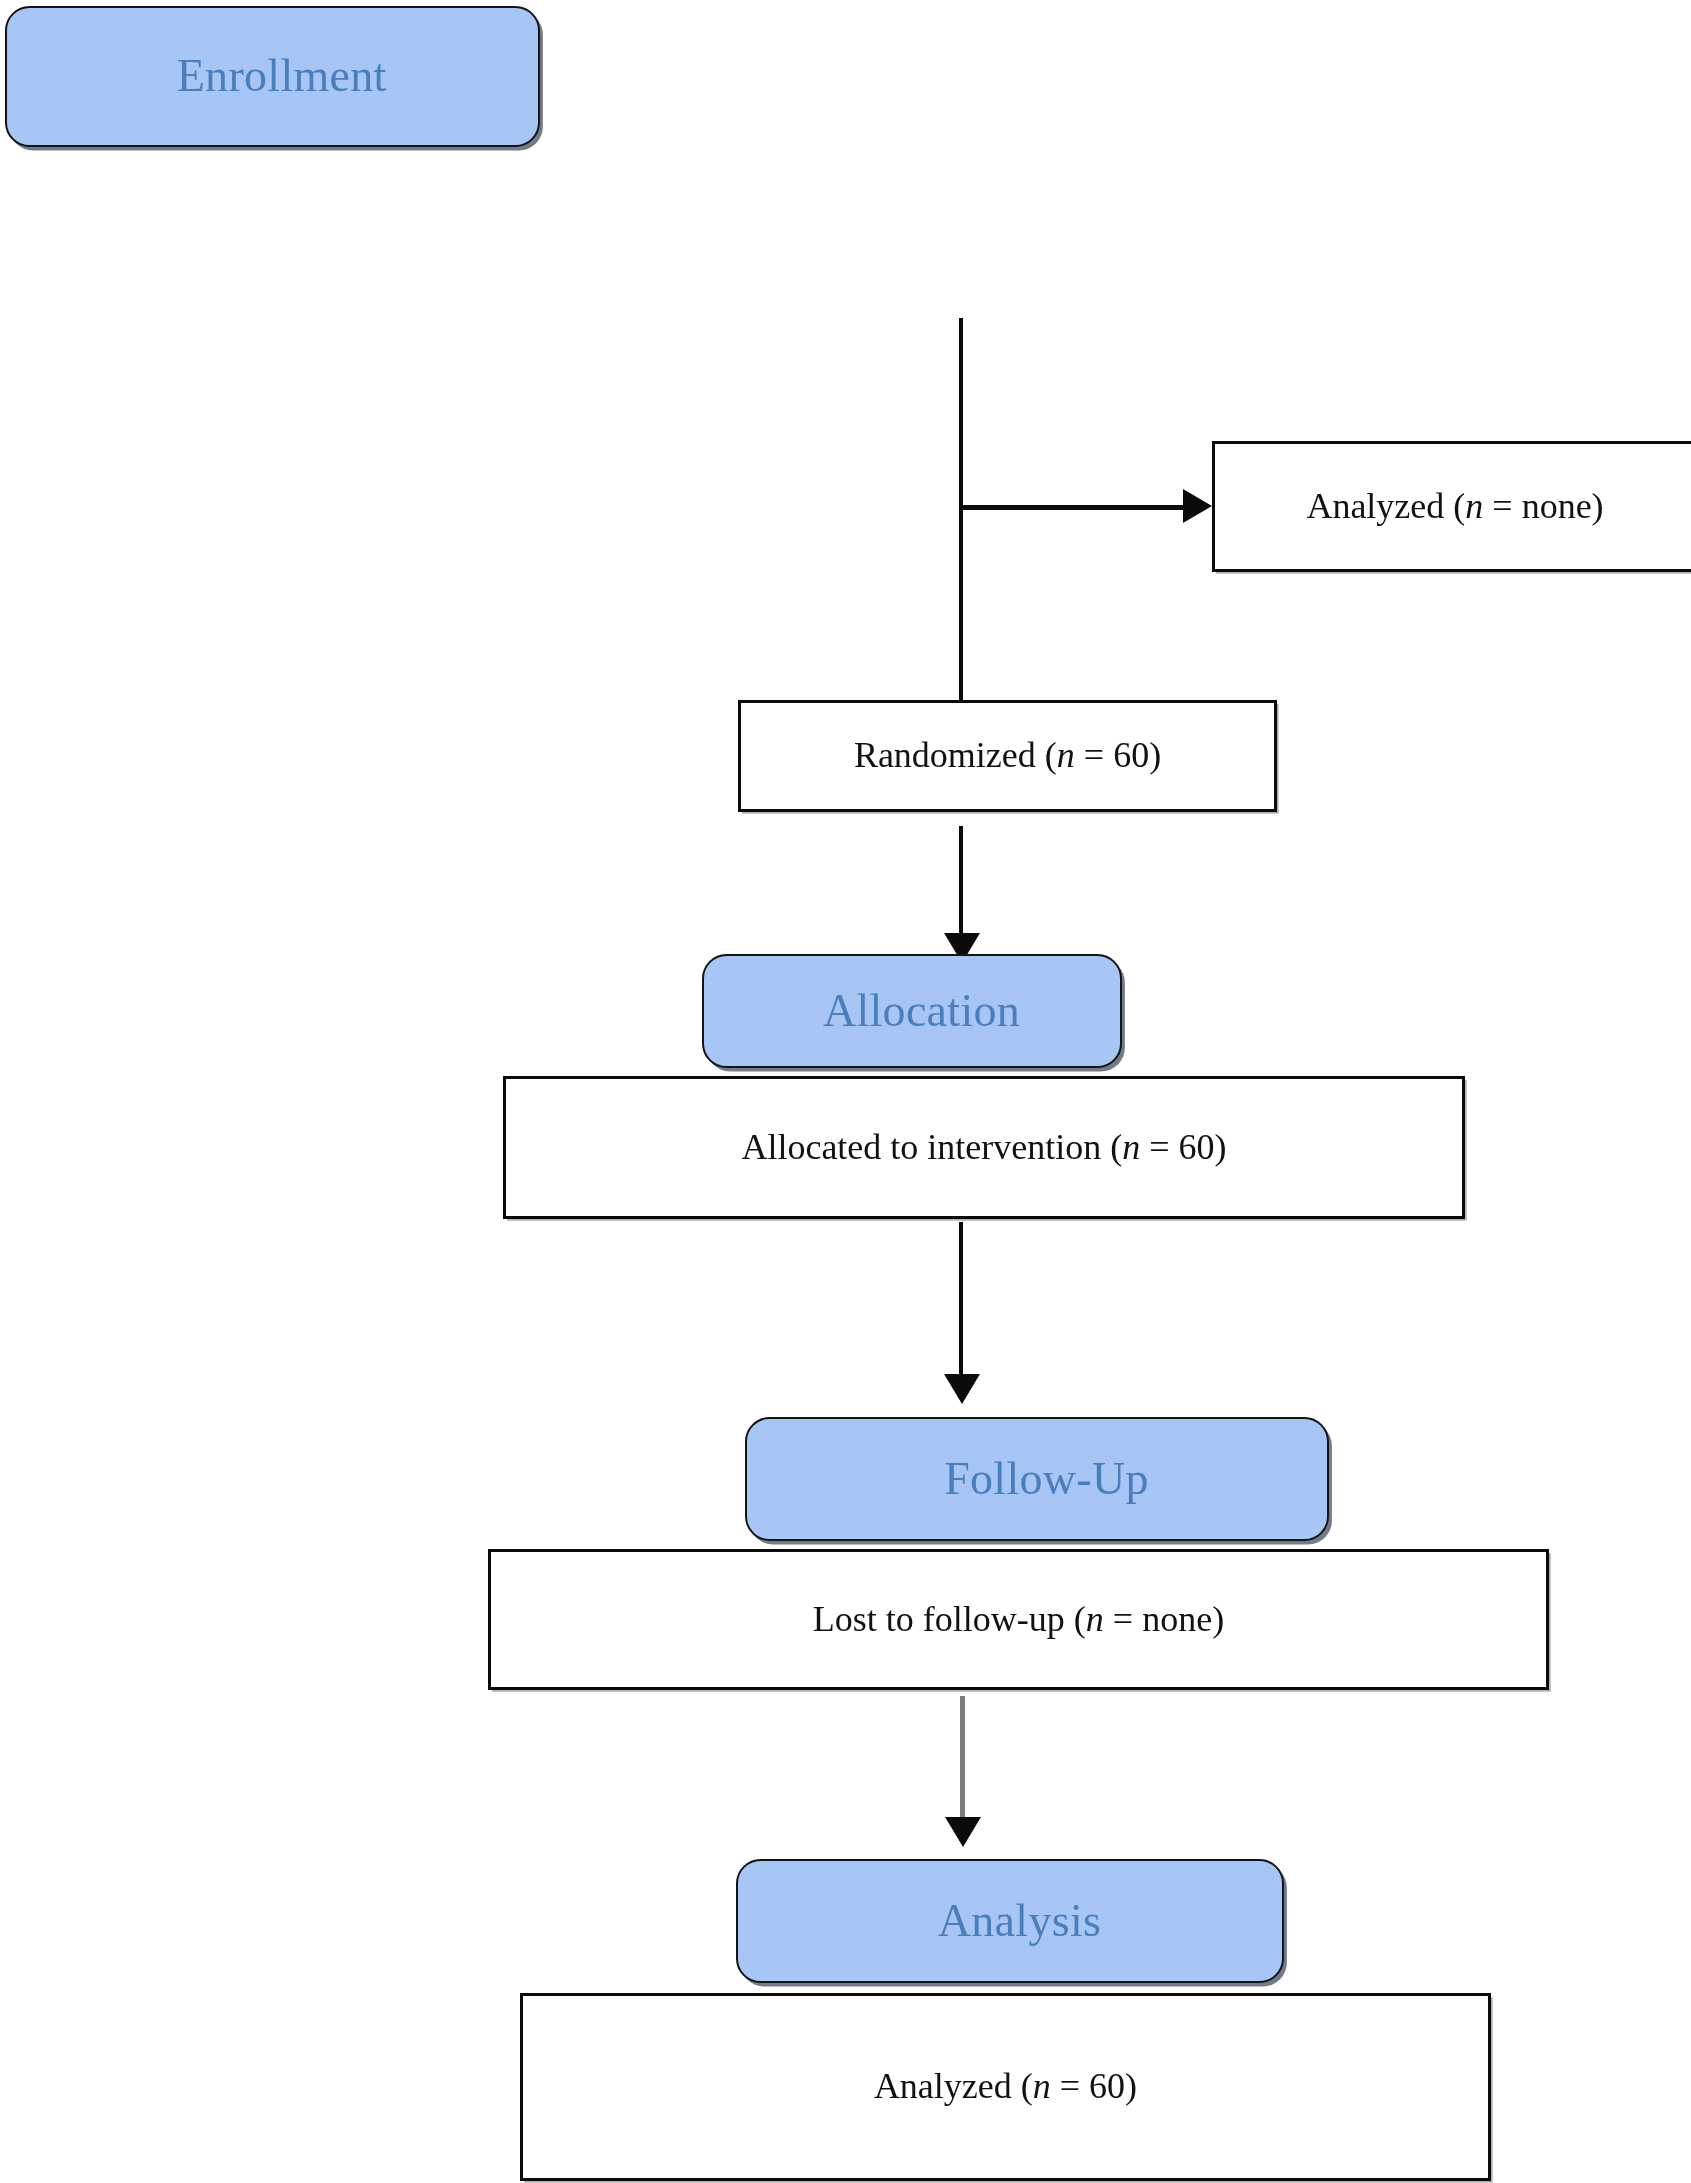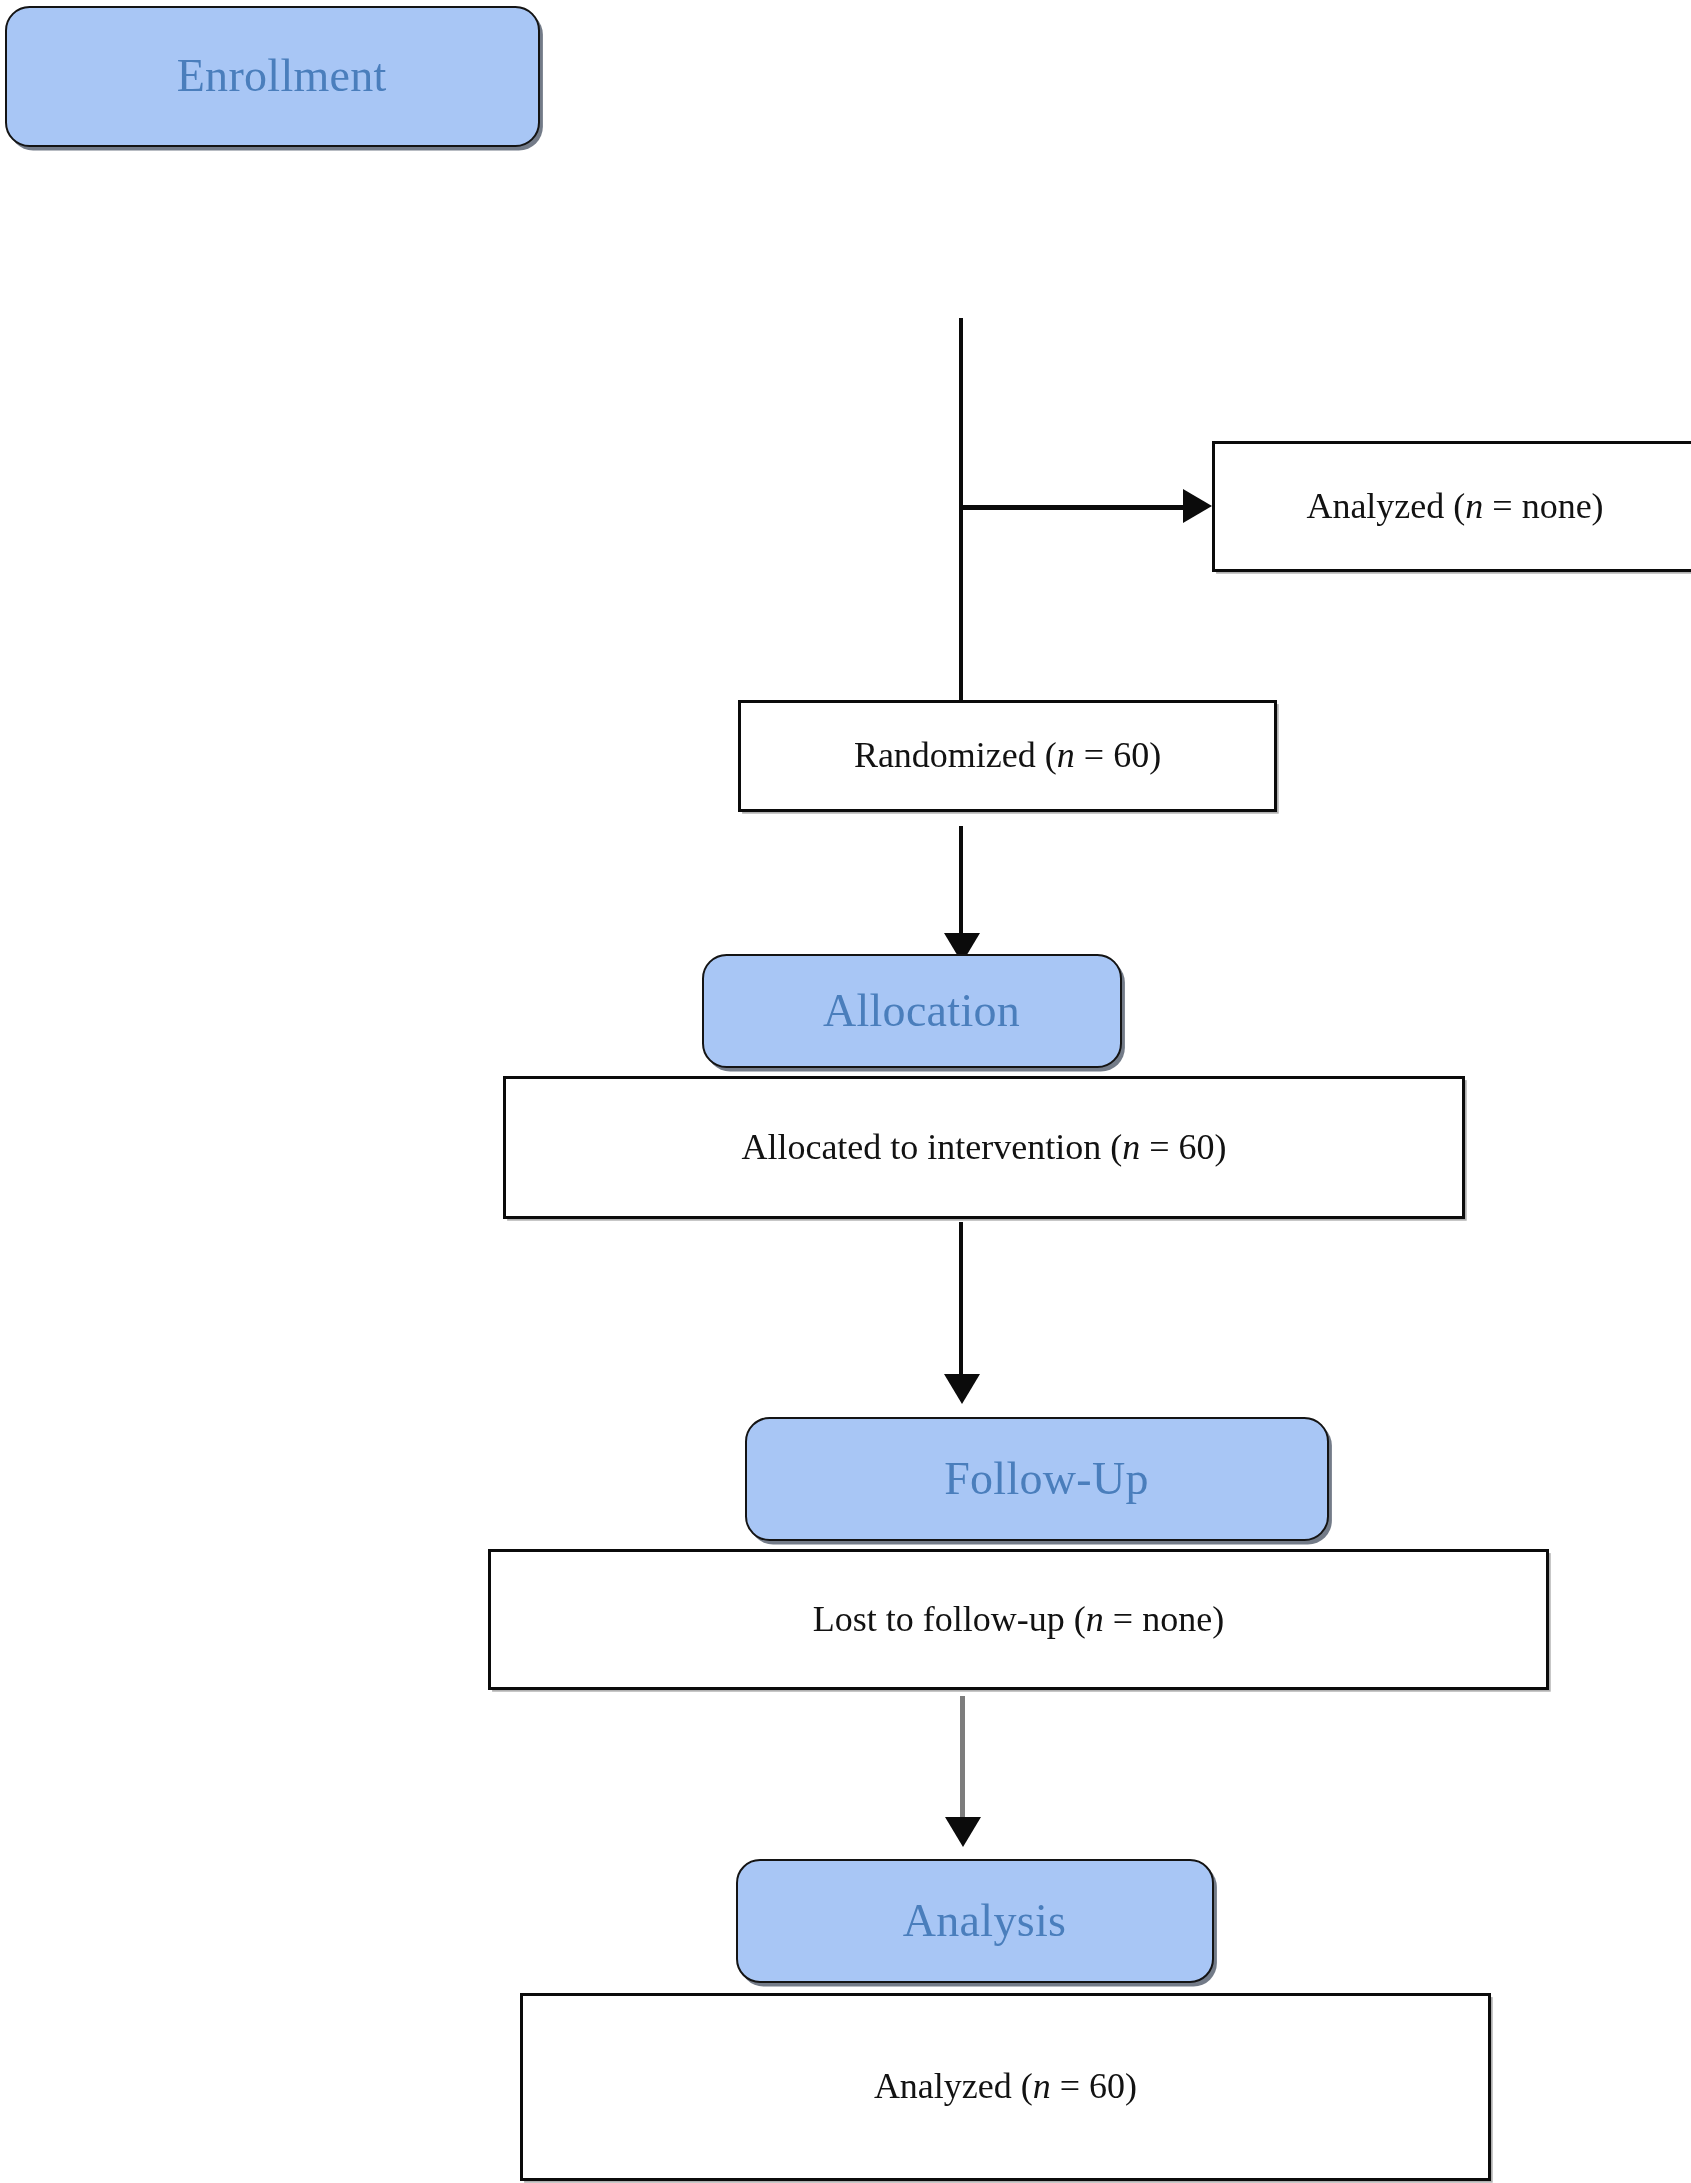--- a/index.html
+++ b/index.html
@@ -138,21 +138,21 @@
     <span class="stage-label">Follow-Up</span>
   </div>
 
   <div class="flow-box" style="left:488px; top:1549px; width:1061px; height:141px;">
     <span class="flow-label"><span>Lost to follow-up (</span><span class="ital">n</span><span> = none)</span></span>
   </div>
 
   <div class="v-line gray" style="left:960px; top:1696px; width:5.3px; height:132px;"></div>
   <div class="arrow-down" style="left:945px; top:1817px;"></div>
 
-  <div class="stage-box" style="left:736px; top:1859px; width:478px; height:124px;border-radius:24px;">
+  <div class="stage-box" style="left:736px; top:1859px; width:548px; height:124px;">
     <span class="stage-label">Analysis</span>
   </div>
 
   <div class="flow-box" style="left:488px; top:1993px; width:971px; height:188px;margin-left:32px;">
     <span class="flow-label"><span>Analyzed (</span><span class="ital">n</span><span> = 60)</span></span>
   </div>
 
 </div>
 
 

